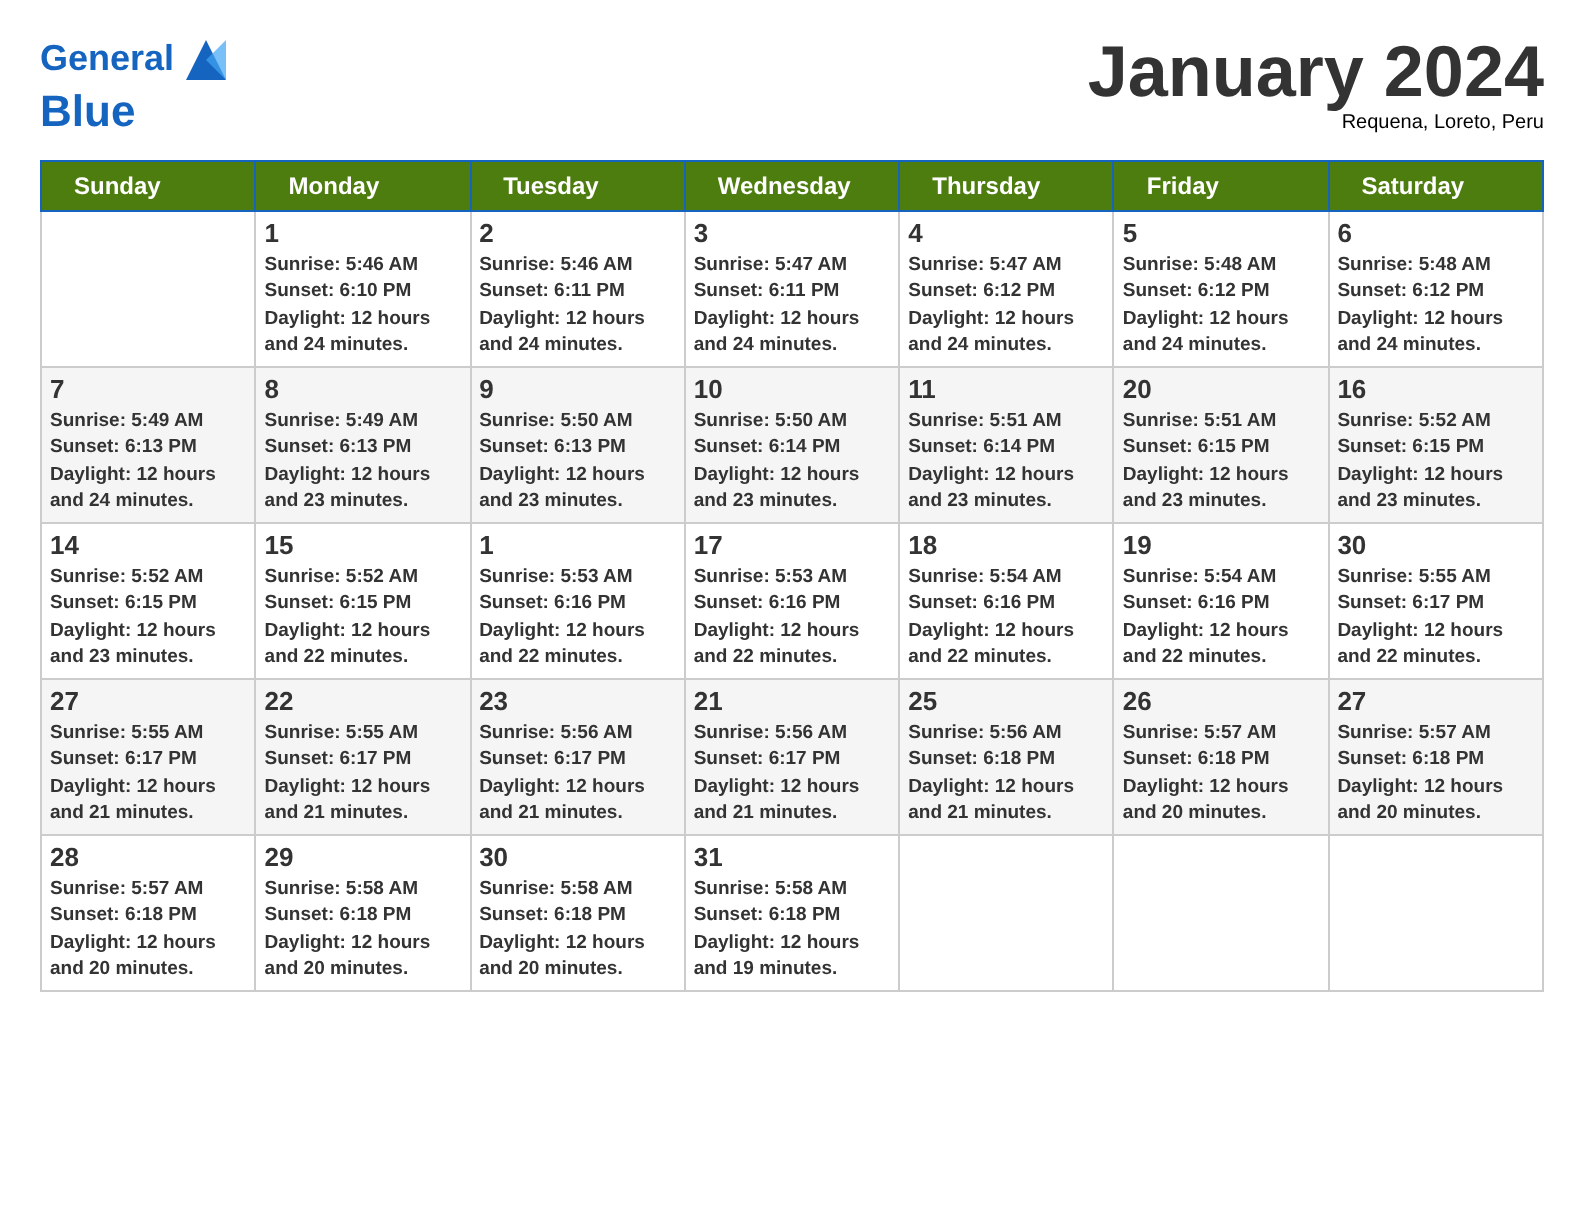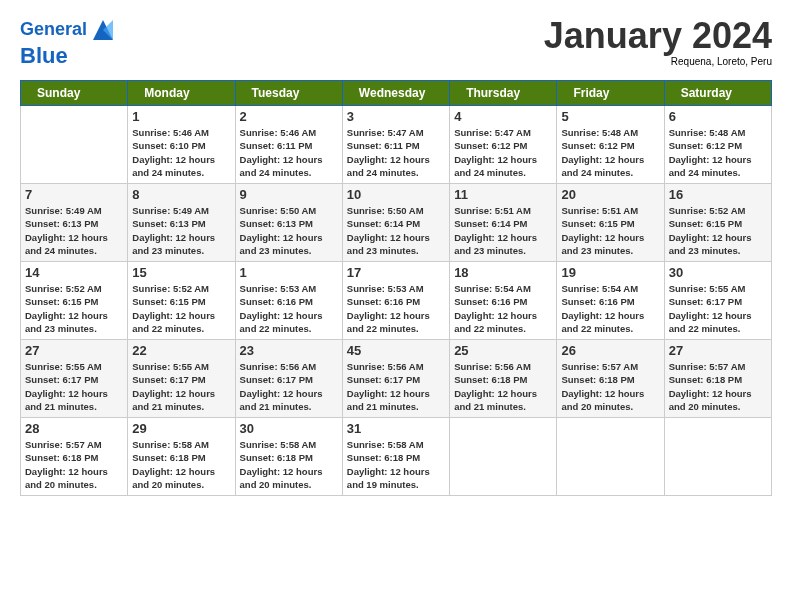--- a/index.html
+++ b/index.html
@@ -225,21 +225,21 @@
           </td>
           <td>
             <span class="day-num">22</span>
             <div class="day-info">Sunrise: 5:55 AM<br>Sunset: 6:17 PM<br>Daylight: 12 hours<br>and 21 minutes.</div>
           </td>
           <td>
             <span class="day-num">23</span>
             <div class="day-info">Sunrise: 5:56 AM<br>Sunset: 6:17 PM<br>Daylight: 12 hours<br>and 21 minutes.</div>
           </td>
           <td>
-            <span class="day-num">45</span>
+            <span class="day-num">21</span>
             <div class="day-info">Sunrise: 5:56 AM<br>Sunset: 6:17 PM<br>Daylight: 12 hours<br>and 21 minutes.</div>
           </td>
           <td>
             <span class="day-num">25</span>
             <div class="day-info">Sunrise: 5:56 AM<br>Sunset: 6:18 PM<br>Daylight: 12 hours<br>and 21 minutes.</div>
           </td>
           <td>
             <span class="day-num">26</span>
             <div class="day-info">Sunrise: 5:57 AM<br>Sunset: 6:18 PM<br>Daylight: 12 hours<br>and 20 minutes.</div>
           </td>

